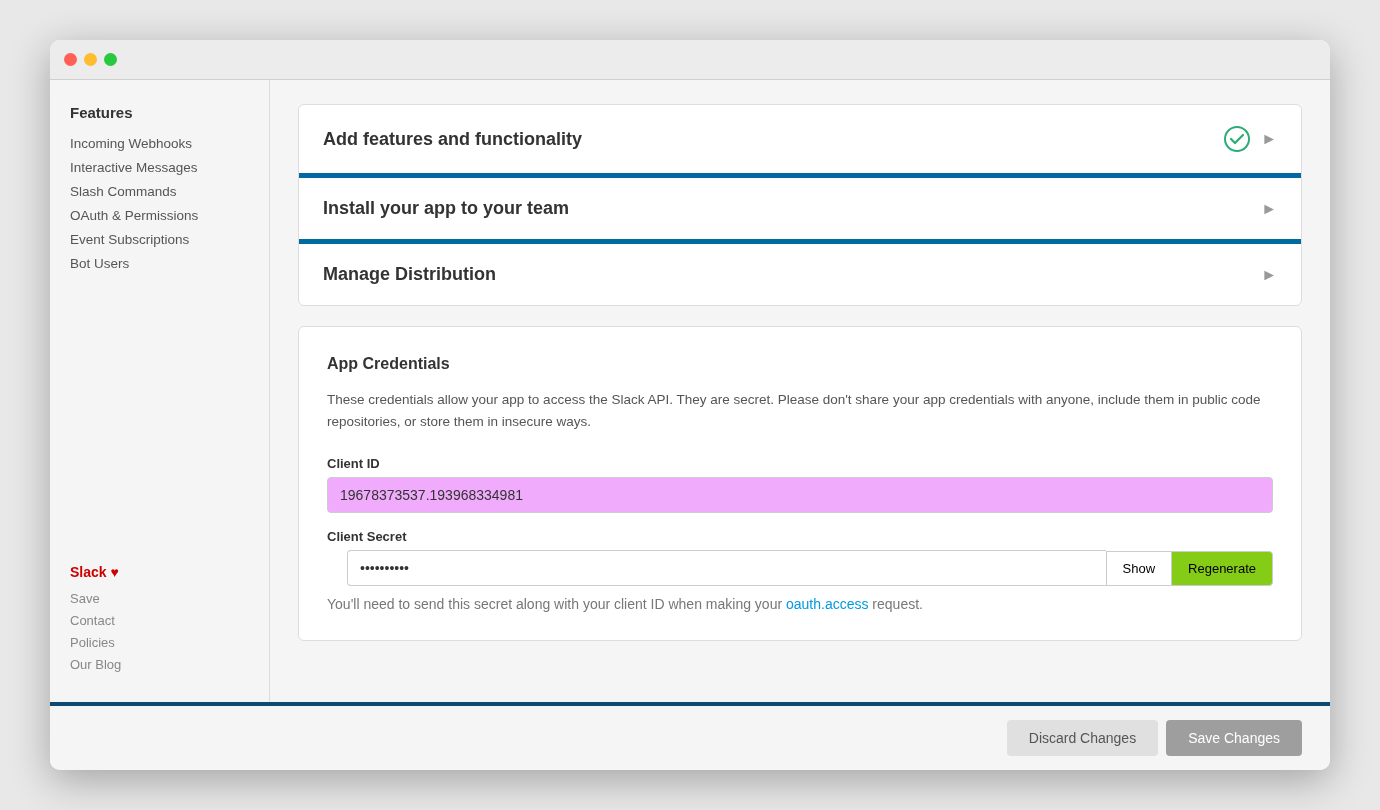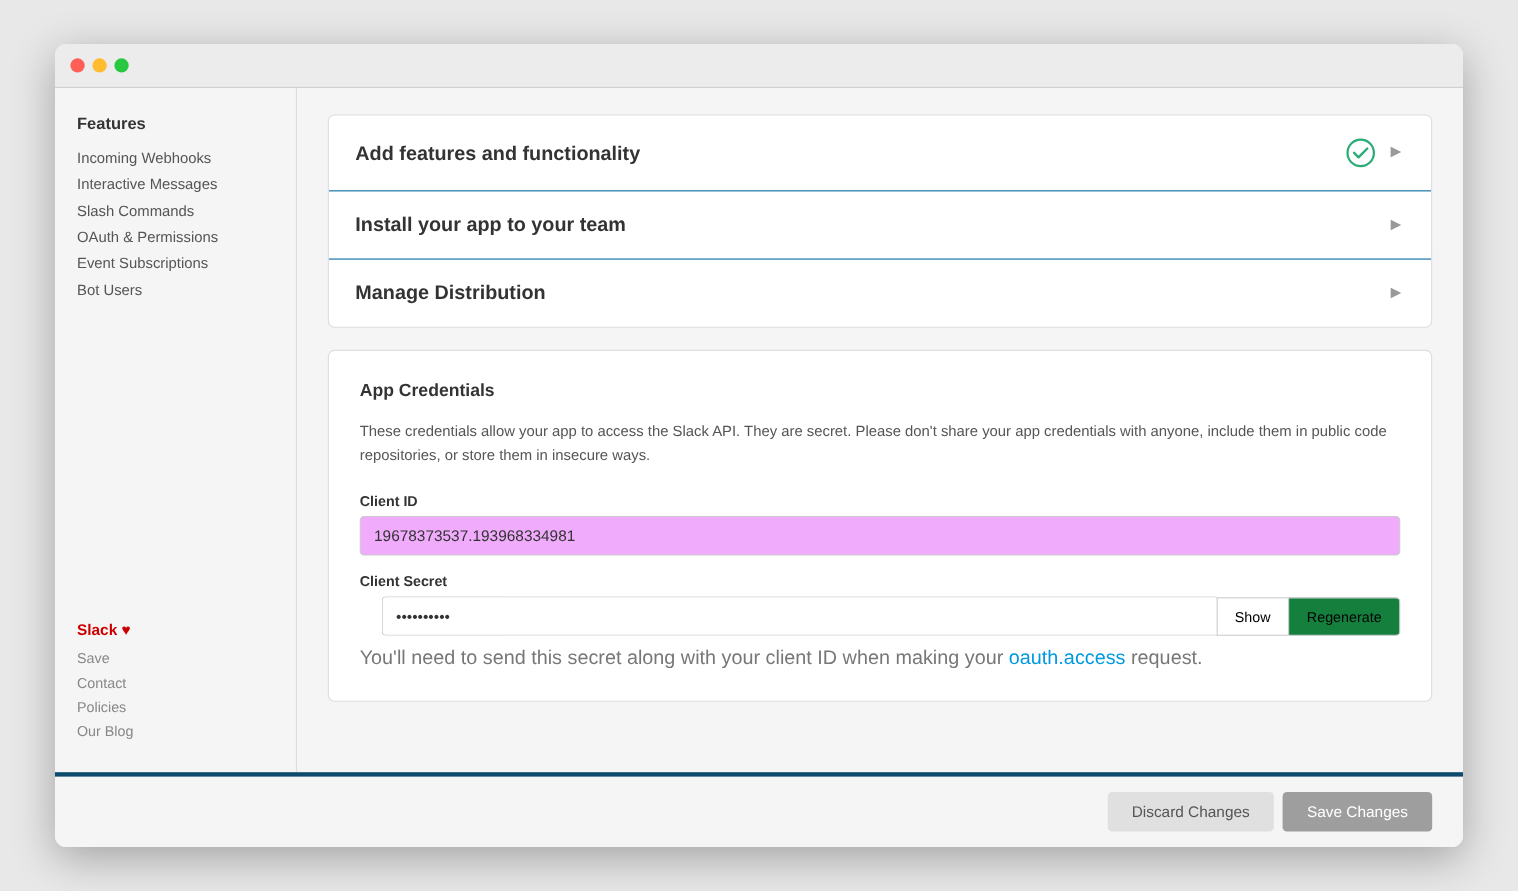--- a/index.html
+++ b/index.html
@@ -117,21 +117,21 @@
       border: 1px solid #ddd;
       border-radius: 6px;
       overflow: hidden;
     }
 
     .features-card .feature-row {
       display: flex;
       align-items: center;
       justify-content: space-between;
       padding: 20px 24px;
-      border-bottom: 1px solid #0369a1;
+      border-bottom: 5px solid #0369a1;
       cursor: pointer;
     }
     .features-card .feature-row:last-child {
       border-bottom: none;
       gap: 36px;
     }
     .feature-row-title {
       font-size: 18px;
       font-weight: 600;
       color: #333;
@@ -204,27 +204,27 @@
       padding: 9px 16px;
       border: 1px solid #ccc;
       background: #fff;
       font-size: 13px;
       cursor: pointer;
       border-right: none;
     }
     .btn-regenerate {
       padding: 9px 16px;
       border: 1px solid #ccc;
-      background: #15803d;
+      background: #84cc16;
       font-size: 13px;
       cursor: pointer;
       border-radius: 0 4px 4px 0;
     }
     .secret-hint {
-      font-size: 18px;
+      font-size: 14px;
       color: #777;
     }
     .secret-hint a {
       color: #0099e0;
       text-decoration: none;
     }
 
     .footer-bar {
       background: #f5f5f5;
       border-top: 4px solid #0c4a6e;

